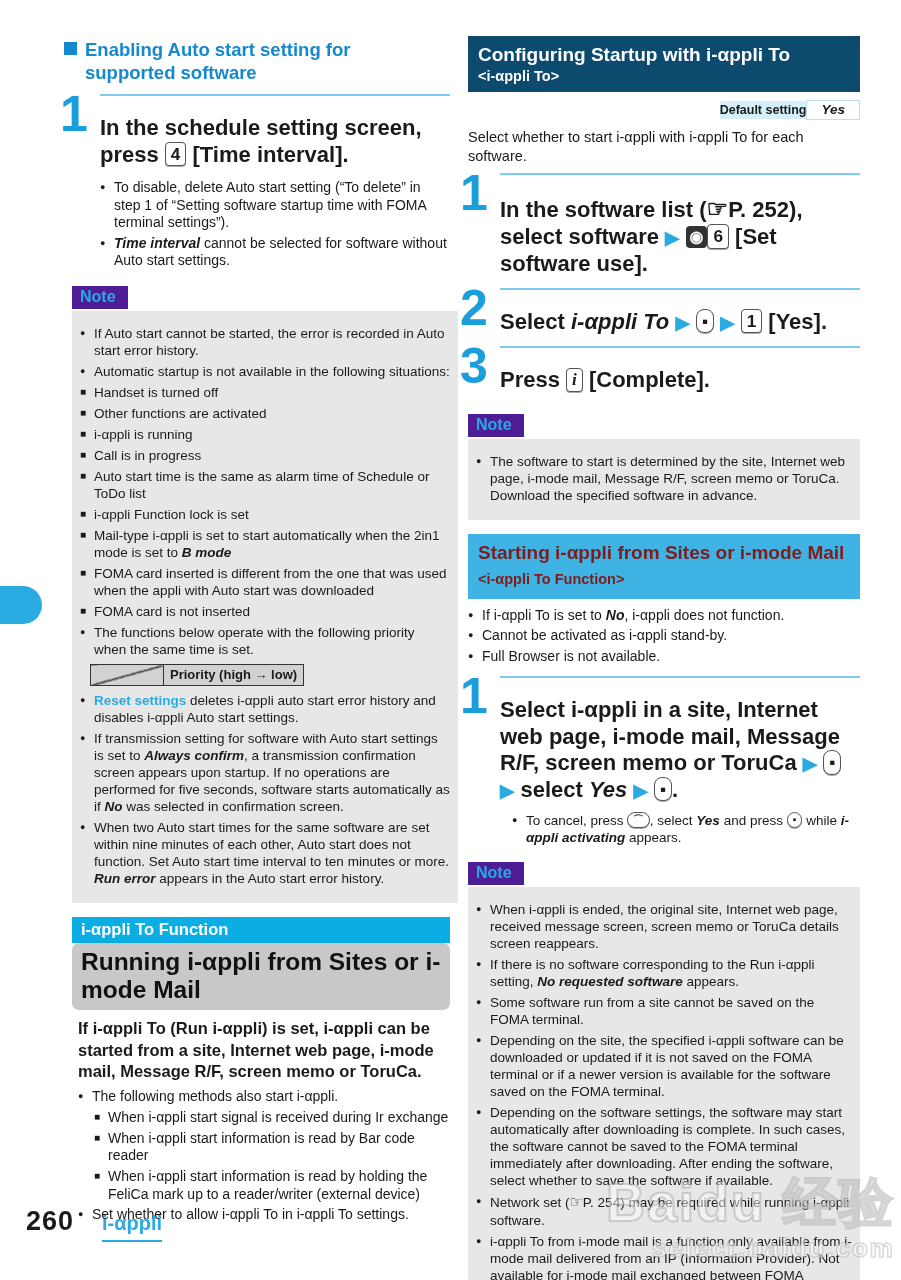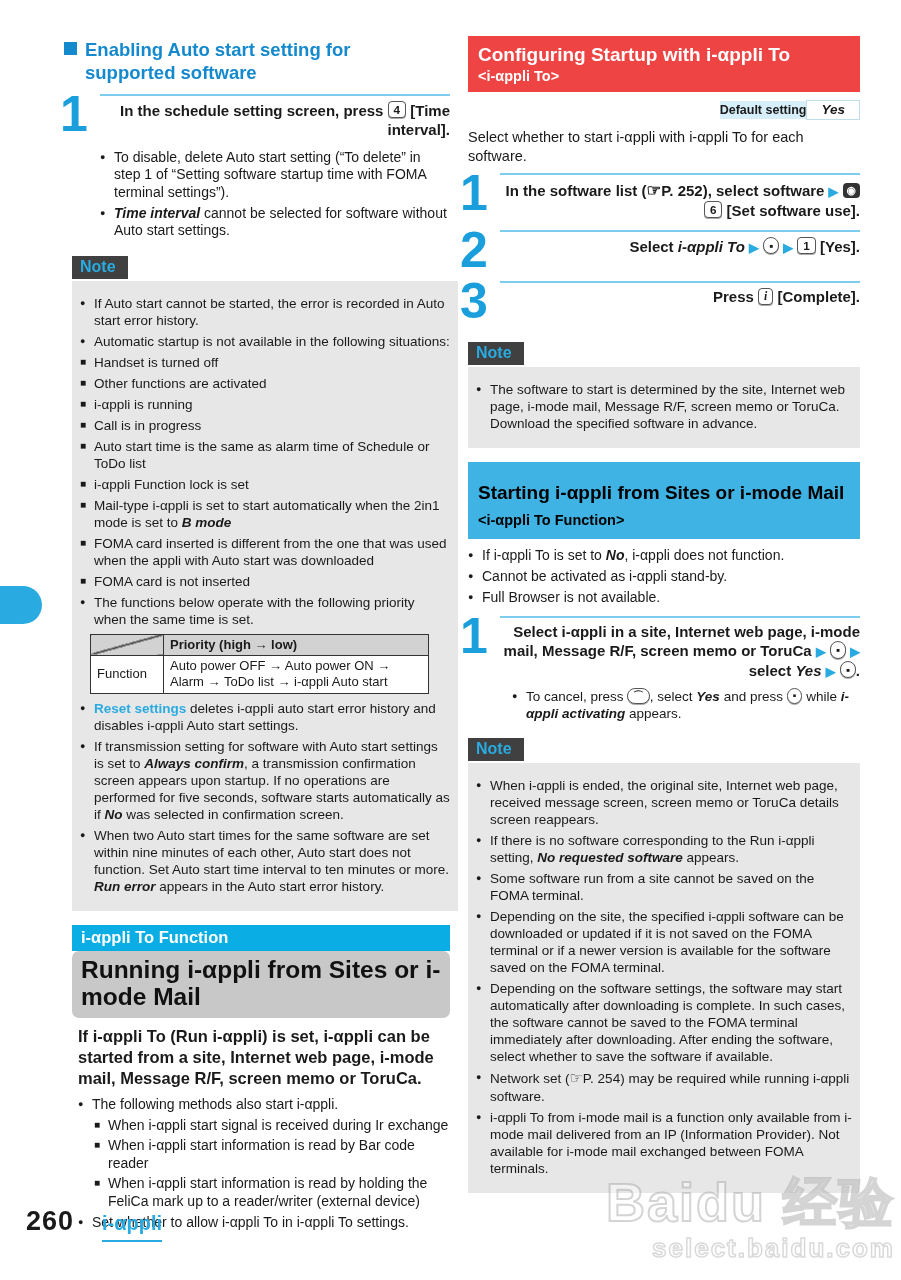--- a/index.html
+++ b/index.html
@@ -10,53 +10,53 @@
   #col-left{left:78px; width:372px;}
   #col-right{left:468px; width:392px;}
 
   
   .h2{display:flex; gap:8px; color:#1489CE; font-weight:bold; font-size:18.5px; line-height:1.25; margin:2px 12px 10px -14px;}
   .h2 .sq{flex:0 0 auto; width:13px; height:13px; background:#1489CE; margin-top:4px;}
 
   
   .step{display:flex; margin:4px 0 10px -18px;}
   .stepnum{flex:0 0 40px; color:#1B9FDC; font-size:50px; font-weight:800; line-height:0.82; letter-spacing:-2px;}
-  .stepbody{flex:1; border-top:2px solid #7CCDEE; padding-top:5px; font-weight:bold; font-size:15px; line-height:1.22;text-align:right;}
+  .stepbody{flex:1; border-top:2px solid #7CCDEE; padding-top:19px; font-weight:bold; font-size:22px; line-height:1.22;}
 
   
   .list{margin:6px 0;}
   .li{display:flex; margin:3px 0; font-size:14px; line-height:1.26;}
   .li .bullet{flex:0 0 14px; font-size:9px; padding-top:3px;}
   .li-sq{margin-left:16px;}
   .li-sq .bullet{font-size:10px; padding-top:2px;}
   .note-box .li{font-size:13.5px; margin:4px 0;}
   .sub-list .li{font-size:13.5px;}
 
   
-  .note-label{display:inline-block; background:#404040; color:#29ABE2; font-weight:bold; font-size:16px; padding:2px 12px 3px 8px; margin:10px 0 2px -6px;}
+  .note-label{display:inline-block; background:#4c1d95; color:#29ABE2; font-weight:bold; font-size:16px; padding:2px 12px 3px 8px; margin:10px 0 2px -6px;}
   .note-box{background:#E7E7E7; padding:8px 8px 10px 8px; margin-left:-6px; margin-right:-8px;}
 
   
   table.prio{border-collapse:collapse; margin:6px 2px 4px 10px; background:#fff;}
   table.prio td{border:1.6px solid #333; font-size:13px; padding:2px 6px; line-height:1.25;}
   td.diag{width:60px; background:
       linear-gradient(to bottom right, rgba(0,0,0,0) calc(50% - 1px), #555 calc(50% - 1px), #555 calc(50% + 1px), rgba(0,0,0,0) calc(50% + 1px)), #D2D2D2;}
   td.prio-head{background:#D2D2D2; font-weight:bold; text-align:left;}
   td.fn{background:#fff;}
 
   
   .strip{background:#0AAEE4; color:#fff; font-weight:bold; font-size:16.5px; padding:3px 9px 4px 9px; margin:14px 0 0 -6px;}
   .grayhead{background:#C8C8C8; color:#111; font-weight:bold; font-size:24.5px; line-height:1.12; padding:5px 9px 7px 9px; margin:0 0 8px -6px;border-radius:7px;}
   .introbold{font-weight:bold; font-size:16.5px; line-height:1.3; margin:4px 0 6px 0;}
 
   
-  .rheader{background:#ef4444; color:#fff; padding:7px 10px 8px 10px; margin-bottom:8px;}
+  .rheader{background:#0c4a6e; color:#fff; padding:7px 10px 8px 10px; margin-bottom:8px;}
   .rheader .l1{font-weight:bold; font-size:19px; line-height:1.3;}
   .rheader .l2{font-weight:bold; font-size:14.5px;}
-  .rheader2{background:#3FB3E3; color:#000000; font-weight:bold; font-size:19px; line-height:1.35; padding:18px 10px 8px 10px; margin:14px 0 8px 0;}
+  .rheader2{background:#3FB3E3; color:#7f1d1d; font-weight:bold; font-size:19px; line-height:1.35; padding:6px 10px 8px 10px; margin:14px 0 8px 0;}
   .rheader2 .seg-small{font-size:14.5px;}
 
   .default-row{display:flex; justify-content:flex-end; align-items:center; margin:4px 0 8px 0;}
   .default-label{background:#D6EFFA; font-weight:bold; font-size:12.5px; padding:2px 0;}
   .default-value{border:1px solid #BFDDEB; background:#fff; font-weight:bold; font-style:italic; font-size:13.5px; padding:1px 14px 2px 14px;}
 
   .para{font-size:14.5px; line-height:1.3; margin:2px 0 8px 0;}
   .seg-bi{font-weight:bold; font-style:italic;}
   .seg-link{color:#29ABE2; font-weight:bold; cursor:pointer;}
   .seg-arr{color:#29ABE2; font-size:0.85em;}
@@ -159,24 +159,20 @@
             <span class="litxt"><span>The functions below operate with the following priority when the same time is set.</span></span>
           </div>
         </div>
 
       <table class="prio">
         <tbody>
             <tr>
           <td class="diag"></td>
           <td class="prio-head">Priority (high → low)</td>
         </tr>
-        <tr>
-          <td class="fn">Function</td>
-          <td class="fn" style="width:252px;">Auto power OFF → Auto power ON → Alarm → ToDo list → i-αppli Auto start</td>
-        </tr>
       </tbody>
         </table>
 
       <div class="list">
           <div class="li li-dot">
             <span class="bullet">●</span>
             <span class="litxt"><span class="seg-link">Reset settings</span><span> deletes i-αppli auto start error history and disables i-αppli Auto start settings.</span></span>
           </div>
           <div class="li li-dot">
             <span class="bullet">●</span>

